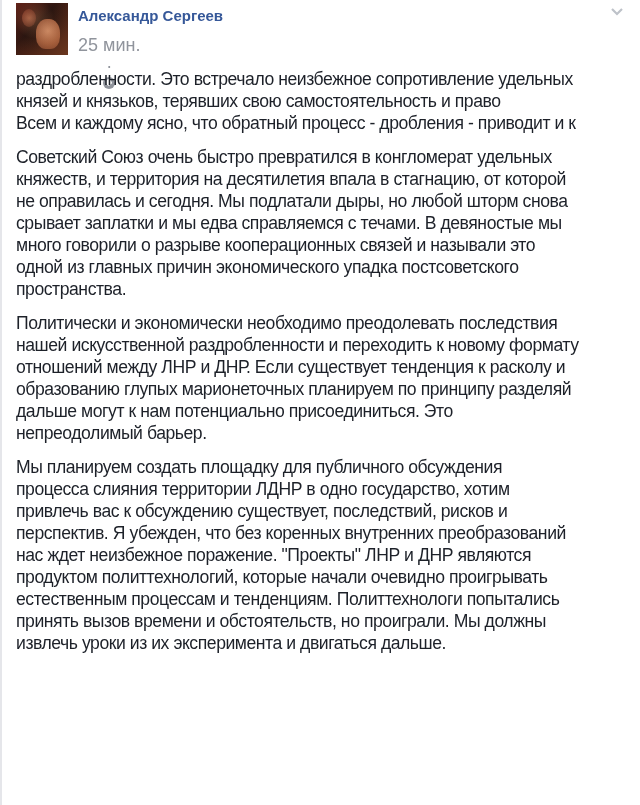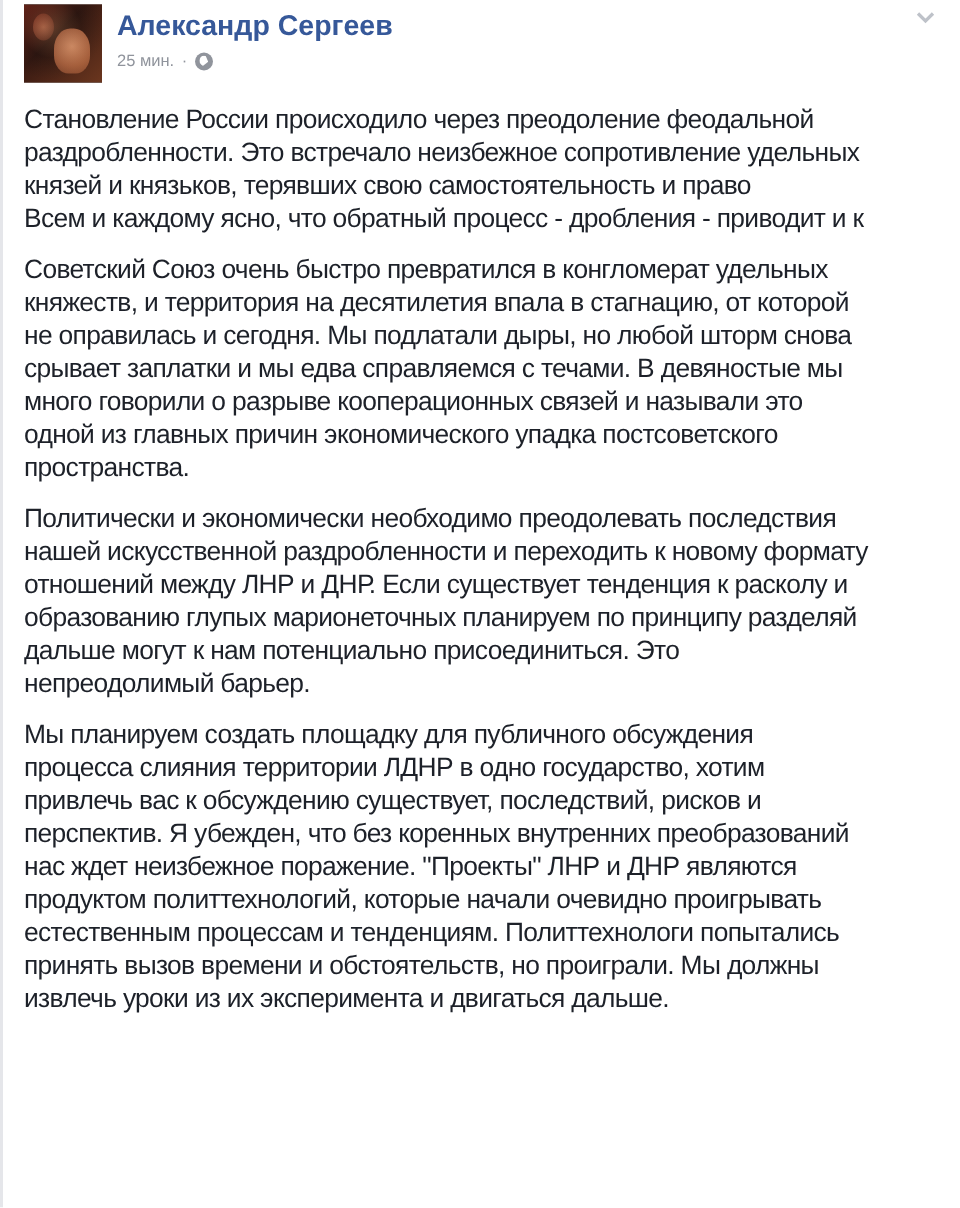--- a/index.html
+++ b/index.html
@@ -10,22 +10,22 @@
     .header { position: absolute; left: 16px; top: 3px; height: 52px; width: 600px; }
     .avatar { position: absolute; left: 0; top: 0; width: 52px; height: 52px;
       background: radial-gradient(circle at 35% 30%, #5b3a28 0%, #2a1510 40%, #3a1a12 70%),
                   #3a1f15; overflow: hidden; }
     .avatar .face1 { position: absolute; left: 20px; top: 16px; width: 24px; height: 30px; border-radius: 45% 45% 40% 40%;
       background: radial-gradient(circle at 50% 40%, #c98a66 0%, #9a5a3c 60%, #6b3826 100%); }
     .avatar .face2 { position: absolute; left: 6px; top: 6px; width: 14px; height: 18px; border-radius: 50%;
       background: radial-gradient(circle at 50% 50%, #b07050 0%, #6a3a28 80%); opacity: 0.85; }
     .avatar .glow { position: absolute; left: 0; top: 0; width: 52px; height: 52px;
       background: linear-gradient(135deg, rgba(200,60,40,0.35) 0%, rgba(0,0,0,0) 40%, rgba(220,120,60,0.3) 100%); }
-    .author { position: absolute; left: 62px; top: 4px; font-size: 19px; font-weight: bold; color: #365899; white-space: nowrap; }
-    .meta { position: absolute; left: 62px; top: 32px; font-size: 11px; color: #90949c; white-space: nowrap; display: flex; align-items: center; }
+    .author { position: absolute; left: 62px; top: 4px; font-size: 15px; font-weight: bold; color: #365899; white-space: nowrap; }
+    .meta { position: absolute; left: 62px; top: 32px; font-size: 18px; color: #90949c; white-space: nowrap; display: flex; align-items: center; flex-direction: column; }
     .meta .dot { margin: 0 5px; }
     .globe { display: inline-block; width: 12px; height: 12px; border-radius: 50%; background: #90949c; position: relative; }
     .globe::after { content: ""; position: absolute; left: 3px; top: 2px; width: 6px; height: 7px; border-radius: 50%; background: #fff; clip-path: polygon(0 0, 70% 0, 100% 60%, 40% 100%, 0 70%); }
     .chevron { position: absolute; left: 611px; top: 7px; width: 12px; height: 10px; }
     .body-text { position: absolute; left: 16px; top: 68px; width: 612px; font-size: 17.6px; line-height: 22px; color: #1d2129; letter-spacing: -0.45px; }
     .body-text p { margin-bottom: 12px; }
     .body-text .line { display: block; white-space: nowrap; }
   </style>
 </head>
 <body>
@@ -46,21 +46,20 @@
       <span class="globe"></span>
     </div>
   </div>
 
   <svg class="chevron" viewBox="0 0 12 10">
     <path d="M1 2 L6 7 L11 2" stroke="#bec2c9" stroke-width="2.2" fill="none"></path>
   </svg>
 
   <div class="body-text">
     <p>
-      <span class="line">Становление России происходило через преодоление феодальной</span>
       <span class="line">раздробленности. Это встречало неизбежное сопротивление удельных</span>
       <span class="line">князей и князьков, терявших свою самостоятельность и право</span>
       <span class="line">Всем и каждому ясно, что обратный процесс - дробления - приводит и к</span>
     </p>
     <p>
       <span class="line">Советский Союз очень быстро превратился в конгломерат удельных</span>
       <span class="line">княжеств, и территория на десятилетия впала в стагнацию, от которой</span>
       <span class="line">не оправилась и сегодня. Мы подлатали дыры, но любой шторм снова</span>
       <span class="line">срывает заплатки и мы едва справляемся с течами. В девяностые мы</span>
       <span class="line">много говорили о разрыве кооперационных связей и называли это</span>

